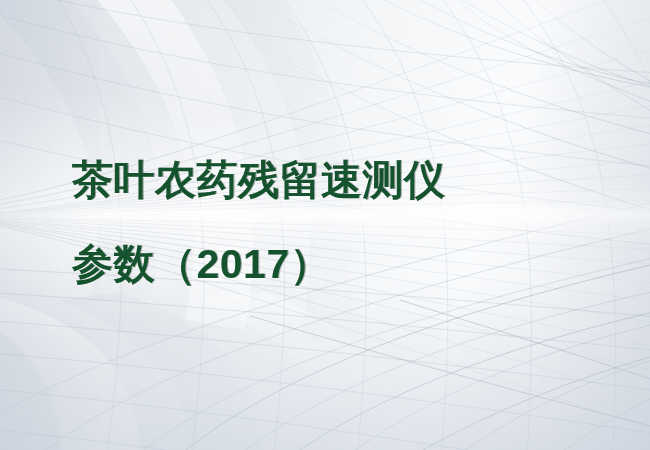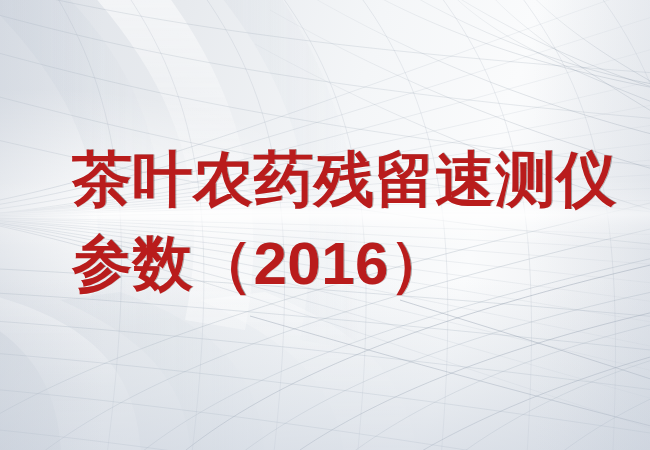--- a/index.html
+++ b/index.html
@@ -70,22 +70,22 @@
   
   #title-block {
     position: absolute;
     left: 72px;
     top: 138px;
     width: 540px;
     z-index: 5;
   }
 
   .title-line {
-    color: #b91c1c;
-    font-size: 60px;
+    color: #14532d;
+    font-size: 41px;
     font-weight: 700;
     line-height: 84px;
     letter-spacing: 0.5px;
     white-space: nowrap;
     text-shadow:
       0 1px 0 rgba(255,255,255,0.55),
       1px 0 0 rgba(0,0,0,0.35);
   }
 </style>
 </head>
@@ -221,16 +221,16 @@
 
     </g>
   </svg>
 
   <div class="bg-layer bg-sheen"></div>
   <div class="bg-layer bg-bottomwash"></div>
   <div class="bg-layer bg-vignette"></div>
 
   <div id="title-block">
     <div class="title-line">茶叶农药残留速测仪</div>
-    <div class="title-line">参数（2016）</div>
+    <div class="title-line">参数（2017）</div>
   </div>
 
 </div>
 
 </body></html>

